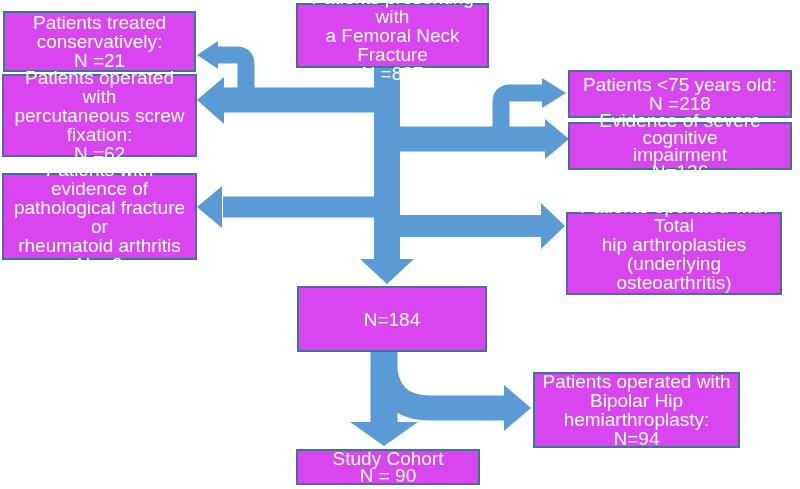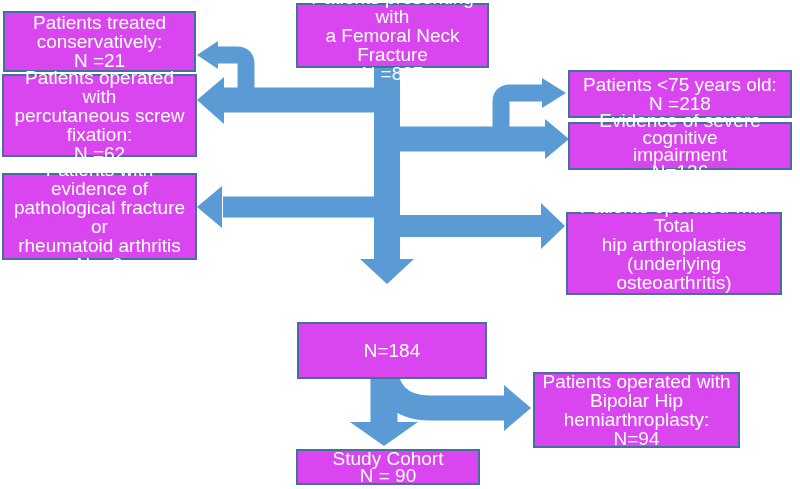--- a/index.html
+++ b/index.html
@@ -107,21 +107,21 @@
 
   <div class="box tight" style="left:568px;top:122px;width:224px;height:48px;">Evidence of severe cognitive
 impairment
 N=126</div>
 
   <div class="box" style="left:566px;top:188px;width:216px;height:83px;margin-top:24px;">Patients operated with Total
 hip arthroplasties (underlying
 osteoarthritis)
 N=32</div>
 
-  <div class="box" style="left:297px;top:286px;width:190px;height:57px;margin-top:36px;">N=184</div>
+  <div class="box" style="left:297px;top:286px;width:190px;height:66px;">N=184</div>
 
   <div class="box" style="left:533px;top:372px;width:207px;height:76px;">Patients operated with
 Bipolar Hip
 hemiarthroplasty:
 N=94</div>
 
   <div class="box semi-tight" style="left:296px;top:449px;width:184px;height:36px;">Study Cohort
 N = 90</div>
 
 </div>

